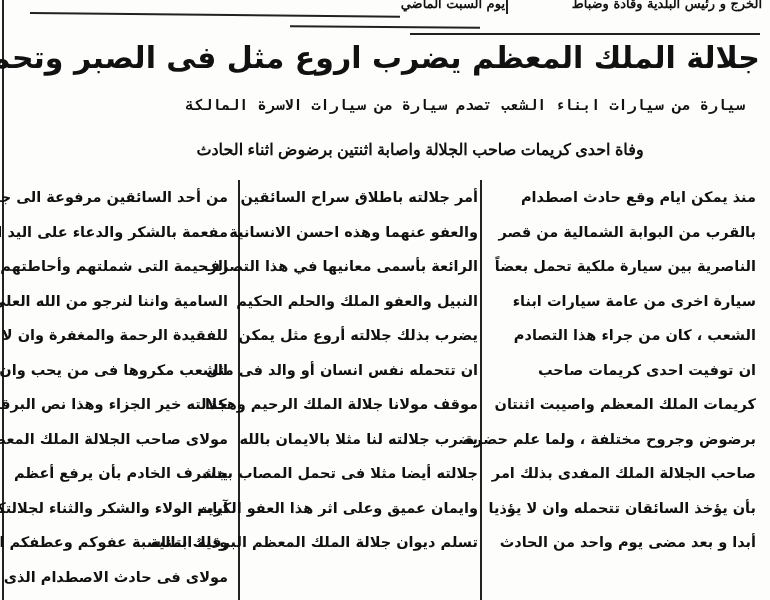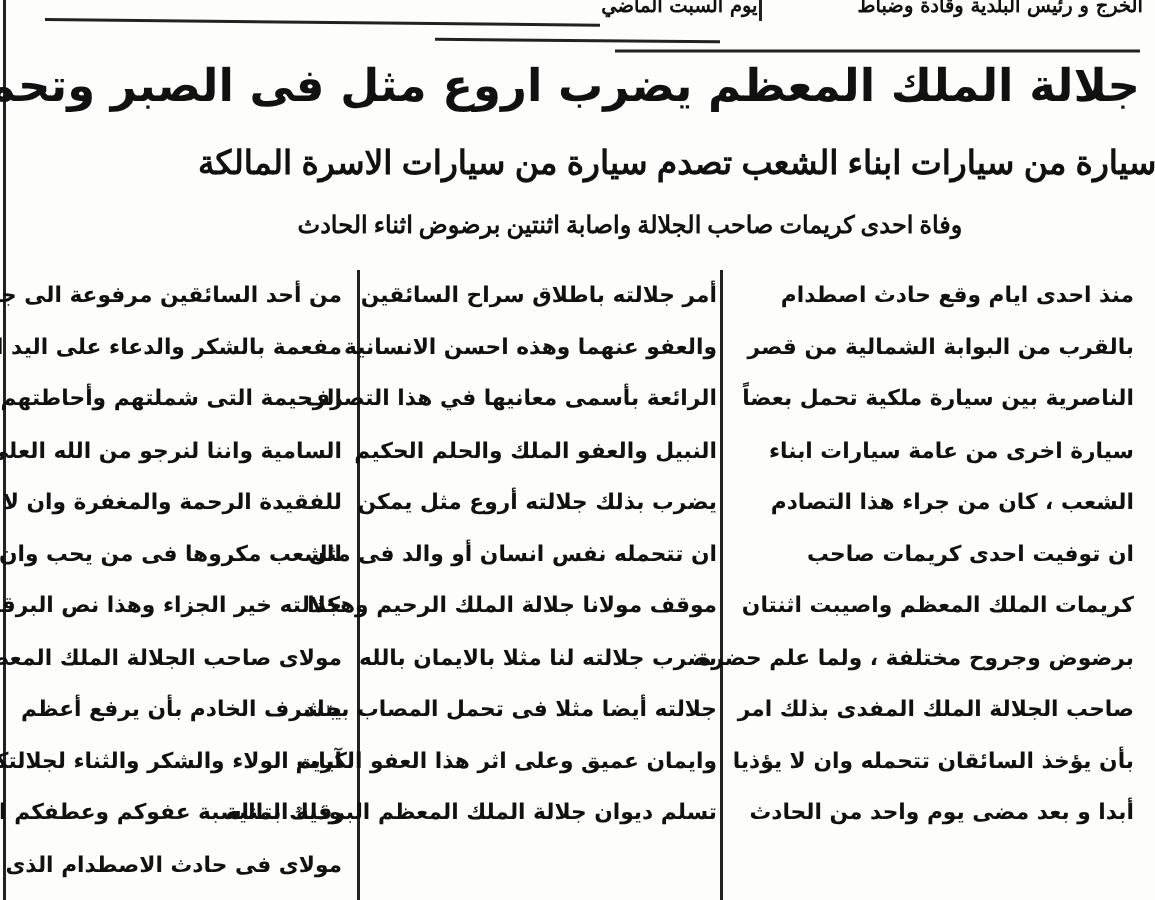--- a/index.html
+++ b/index.html
@@ -43,29 +43,29 @@
   .rule.r3 { left: 410px; top: 33px; width: 350px; }
 
   .headline {
     position: absolute; top: 40px; left: 40px; width: 720px;
     direction: rtl; text-align: center;
     font-family: "DejaVu Sans", sans-serif;
     font-size: 30px; font-weight: bold; letter-spacing: 0;
     white-space: nowrap;
   }
   .subhead1 {
-    position: absolute; top: 96px; left: 201px; width: 570px;
+    position: absolute; top: 96px; left: 180px; width: 570px;
     direction: rtl; text-align: center;
-    font-family: Liberation Sans, sans-serif;
-    font-size: 22px; font-weight: bold; white-space: nowrap;
+    font-family: Liberation Mono, monospace;
+    font-size: 15px; font-weight: bold; white-space: nowrap;
   }
   .subhead2 {
     position: absolute; top: 140px; left: 190px; width: 460px;
     direction: rtl; text-align: center;
-    font-family: Liberation Serif, serif;
+    font-family: Liberation Sans, sans-serif;
     font-size: 16px; font-weight: bold; white-space: nowrap;
   }
 
   .col {
     position: absolute; top: 180px;
     direction: rtl;
     font-family: "DejaVu Sans", sans-serif;
     font-size: 14.5px; font-weight: bold;
   }
   .col .line {
@@ -101,21 +101,21 @@
   <div class="rule r3"></div>
 
   <div class="headline">جلالة الملك المعظم يضرب اروع مثل فى الصبر وتحمل المصاب</div>
   <div class="subhead1">سيارة من سيارات ابناء الشعب تصدم سيارة من سيارات الاسرة المالكة</div>
   <div class="subhead2">وفاة احدى كريمات صاحب الجلالة واصابة اثنتين برضوض اثناء الحادث</div>
 
   <div class="col-rule a"></div>
   <div class="col-rule b"></div>
 
   <div class="col c1">
-    <div class="line">منذ احدى ايام وقع حادث اصطدام</div>
+    <div class="line">منذ يمكن ايام وقع حادث اصطدام</div>
     <div class="line">بالقرب من البوابة الشمالية من قصر</div>
     <div class="line">الناصرية بين سيارة ملكية تحمل بعضاً</div>
     <div class="line">سيارة اخرى من عامة سيارات ابناء</div>
     <div class="line">الشعب ، كان من جراء هذا التصادم</div>
     <div class="line">ان توفيت احدى كريمات صاحب</div>
     <div class="line">كريمات الملك المعظم واصيبت اثنتان</div>
     <div class="line">برضوض وجروح مختلفة ، ولما علم حضرة</div>
     <div class="line">صاحب الجلالة الملك المفدى بذلك امر</div>
     <div class="line">بأن يؤخذ السائقان تتحمله وان لا يؤذيا</div>
     <div class="line">أبدا و بعد مضى يوم واحد من الحادث</div>

